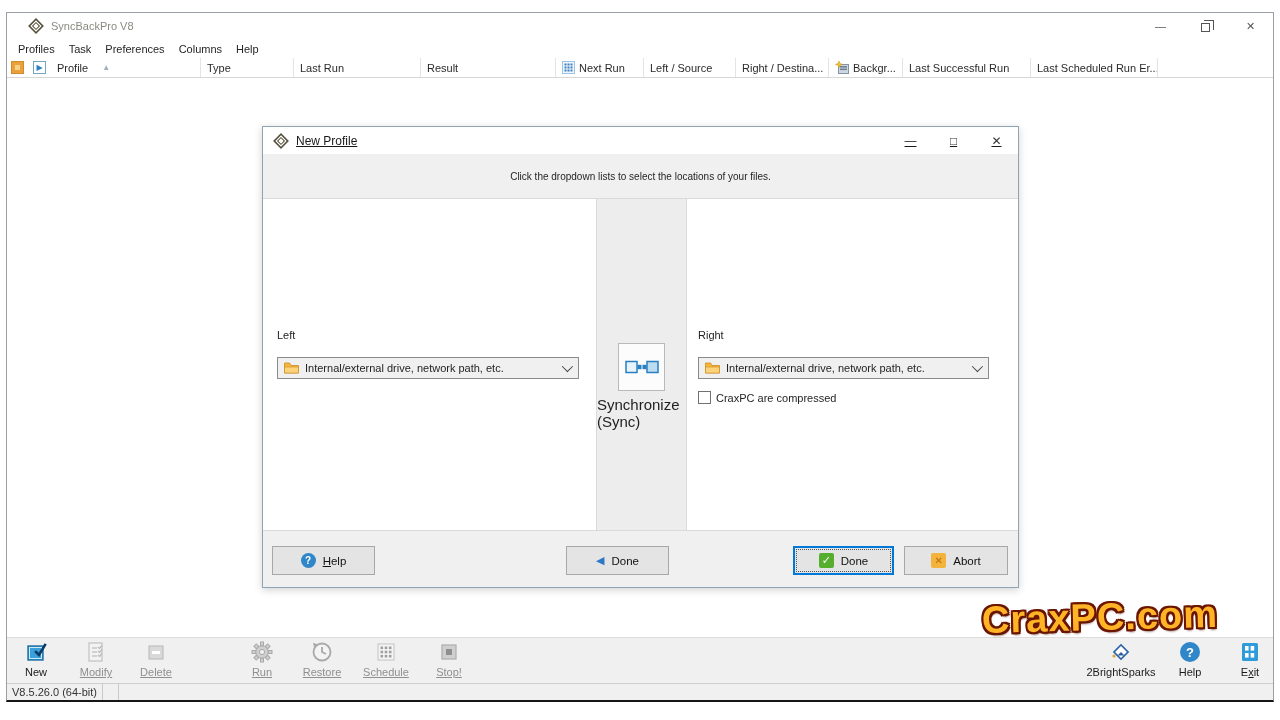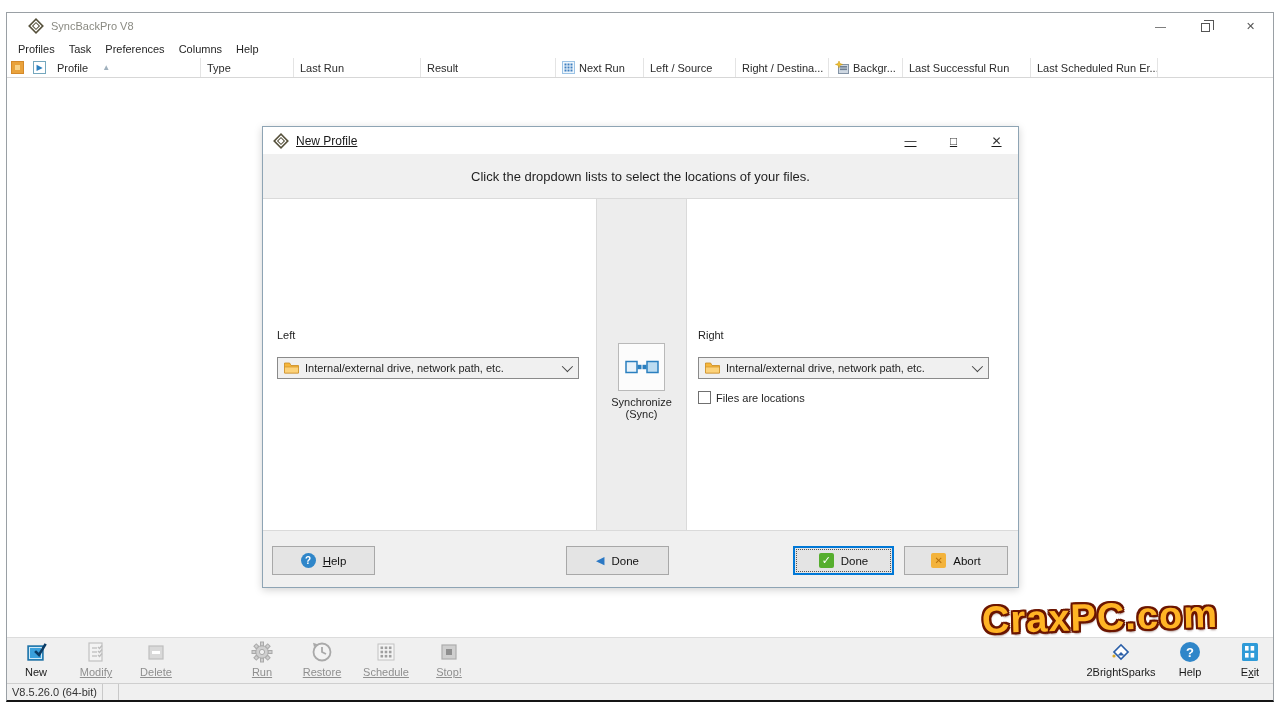--- a/index.html
+++ b/index.html
@@ -52,21 +52,21 @@
   .dialog { position:absolute; left:262px; top:126px; width:757px; height:462px; z-index:10;
     background:#f0f0f0; border:1px solid #8ea4b4; box-shadow:0 2px 8px rgba(0,0,0,.18);
     display:flex; flex-direction:column; }
   .dlg-titlebar { height:27px; background:#fff; display:flex; align-items:center; flex:0 0 auto;text-decoration:underline; }
   .dlg-titlebar .app-icon { margin-left:10px; width:16px; height:16px; }
   .dlg-title-text { margin-left:7px; color:#1a1a1a; font-size:12px; }
   .dlg-controls { margin-left:auto; display:flex; height:100%; }
   .dlg-btn { width:43px; height:100%; display:flex; align-items:center; justify-content:center; color:#333; font-size:12px; }
 
   .dlg-instruction { height:44px; background:#f0f0f0; display:flex; align-items:center; justify-content:center;
-    color:#1f1f1f; font-size:13px; flex:0 0 auto; }
+    color:#1f1f1f; font-size:10px; flex:0 0 auto; }
 
   .dlg-content { flex:1 1 auto; display:flex; border-top:1px solid #dadada; border-bottom:1px solid #dadada; }
   .panel { background:#fff; position:relative; }
   .panel-left { width:334px; border-right:1px solid #dadada; }
   .panel-mid { width:89px; background:#ededed; position:relative; }
   .panel-right { flex:1; border-left:1px solid #dadada;padding-left:8px; }
 
   .loc-label { position:absolute; font-size:11px; color:#1f1f1f; }
   .panel-left .loc-label { left:14px; top:130px; }
   .panel-right .loc-label { left:11px; top:130px; }
@@ -78,21 +78,21 @@
   .dd-text { flex:1; font-size:11px; color:#1f1f1f; white-space:nowrap; overflow:hidden; }
   .dd-chev { width:8px; height:8px; border-right:1.5px solid #444; border-bottom:1.5px solid #444;
     transform:rotate(45deg) translateY(-2px); margin-right:2px; }
 
   .checkbox-row { position:absolute; left:11px; top:192px; display:flex; align-items:center; gap:5px; }
   .checkbox { width:13px; height:13px; background:#fff; border:1px solid #707070; }
   .checkbox-label { font-size:11px; color:#1f1f1f; }
 
   .sync-box { position:absolute; left:21px; top:144px; width:47px; height:48px; background:#fcfcfc;
     border:1px solid #b9b9b9; display:flex; align-items:center; justify-content:center; }
-  .sync-label { position:absolute; left:0; top:197px; width:100%; text-align:center; font-size:11px; color:#1f1f1f; }
+  .sync-label { position:absolute; left:0; top:197px; width:100%; font-size:15px; color:#1f1f1f; }
 
   .dlg-footer { height:56px; background:#f0f0f0; position:relative; flex:0 0 auto; }
   .btn { position:absolute; top:15px; height:29px; background:#e4e4e4; border:1px solid #a8a8a8;
     display:flex; align-items:center; justify-content:center; gap:7px; font-size:11.5px; color:#111; cursor:default; }
   .btn-help  { left:9px;  width:103px; }
   .btn-back  { left:303px; width:103px; }
   .btn-done  { left:530px; width:101px; border:1px solid #0078d7; box-shadow:0 0 0 1px #0078d7 inset; outline:1px dotted #555; outline-offset:-4px; }
   .btn-abort { left:641px; width:104px; }
   .ico-circle-q { width:15px; height:15px; border-radius:50%; background:#2f86c9; color:#fff; font-size:10px; font-weight:bold;
     display:inline-flex; align-items:center; justify-content:center; }
@@ -380,21 +380,21 @@
       <div class="dropdown">
         <svg width="15" height="12" viewBox="0 0 15 12">
           <path d="M0.5 2 L0.5 11 L14.5 11 L14.5 3.5 L7 3.5 L5.6 1 L0.5 1 Z" fill="#f7b73c" stroke="#c98a1e" stroke-width="0.8"></path>
           <path d="M0.5 5 L14.5 5 L14.5 11 L0.5 11 Z" fill="#fcd27a" stroke="#c98a1e" stroke-width="0.6"></path>
         </svg>
         <span class="dd-text">Internal/external drive, network path, etc.</span>
         <span class="dd-chev"></span>
       </div>
       <div class="checkbox-row">
         <span class="checkbox"></span>
-        <span class="checkbox-label">Files are locations</span>
+        <span class="checkbox-label">CraxPC are compressed</span>
       </div>
     </div>
   </div>
 
   <div class="dlg-footer">
     <div class="btn btn-help">
       <span class="ico-circle-q">?</span>
       <span class="accel-first">Help</span>
     </div>
     <div class="btn btn-back">

